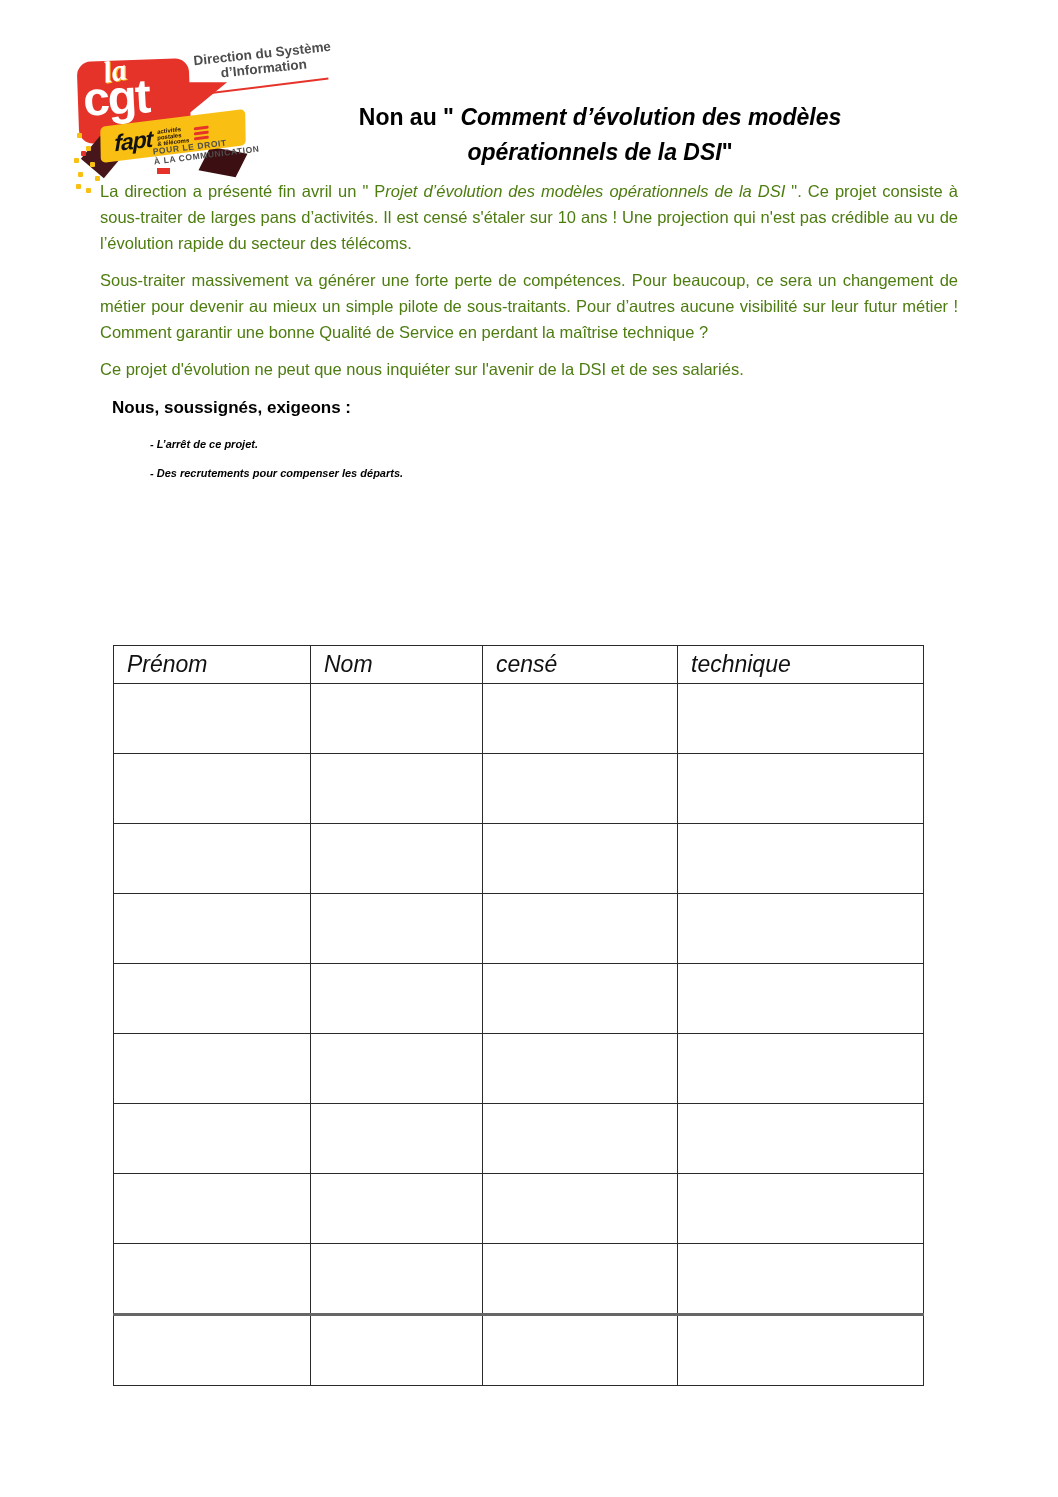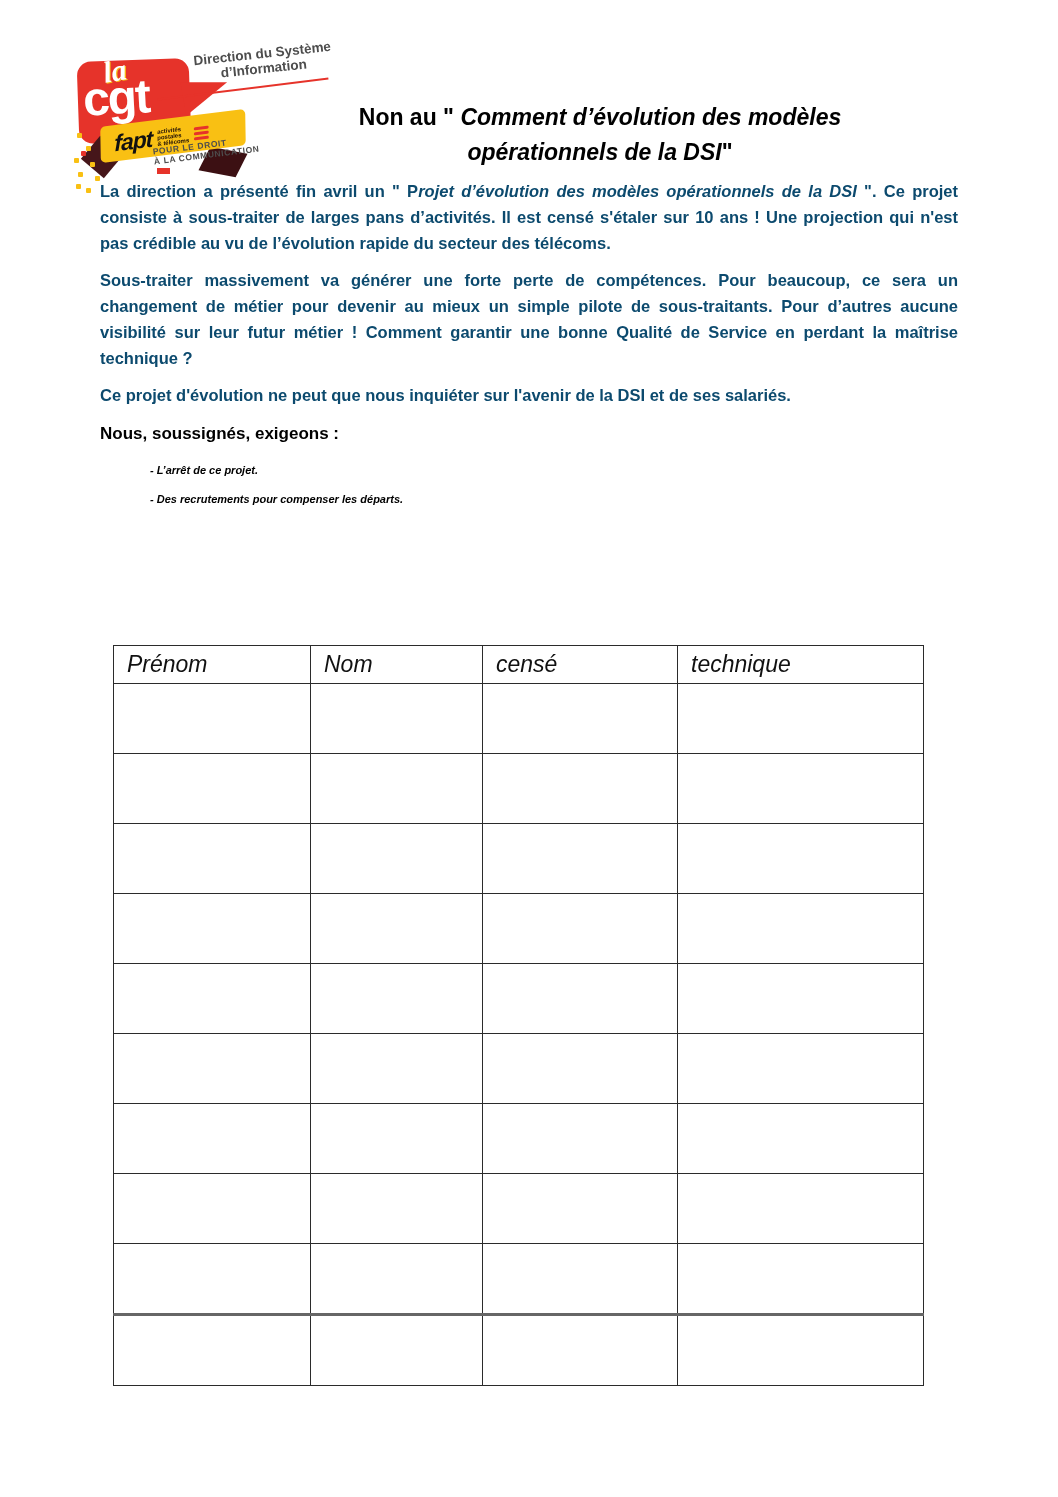--- a/index.html
+++ b/index.html
@@ -84,25 +84,25 @@
     position:absolute; left:240px; top:100px; width:720px;
     text-align:center; font-size:23px; font-weight:bold; line-height:35px;
     color:#000;
   }
   .doc-title .it { font-style:italic; }
 
   
   .text-block { position:absolute; left:100px; top:178px; width:858px; }
   .para {
     font-size:16.5px; line-height:26px; text-align:justify;
-    margin:0 0 11px 0; color:#0c4a6e;font-weight:bold;
+    margin:0 0 11px 0; color:#4d7c0f;
   }
   .para .it { font-style:italic; }
   .demands-heading {
-    font-size:17px; font-weight:bold; margin:16px 0 12px 0; color:#000;
+    font-size:17px; font-weight:bold; margin:16px 0 12px 12px; color:#000;
   }
   .demand-item {
     margin-left:50px; font-size:11px; font-weight:bold; font-style:italic;
     line-height:29px; color:#000;
   }
 
   
   .sig-table {
     position:absolute; left:113px; top:645px;
     border-collapse:collapse; table-layout:fixed; width:810px;

